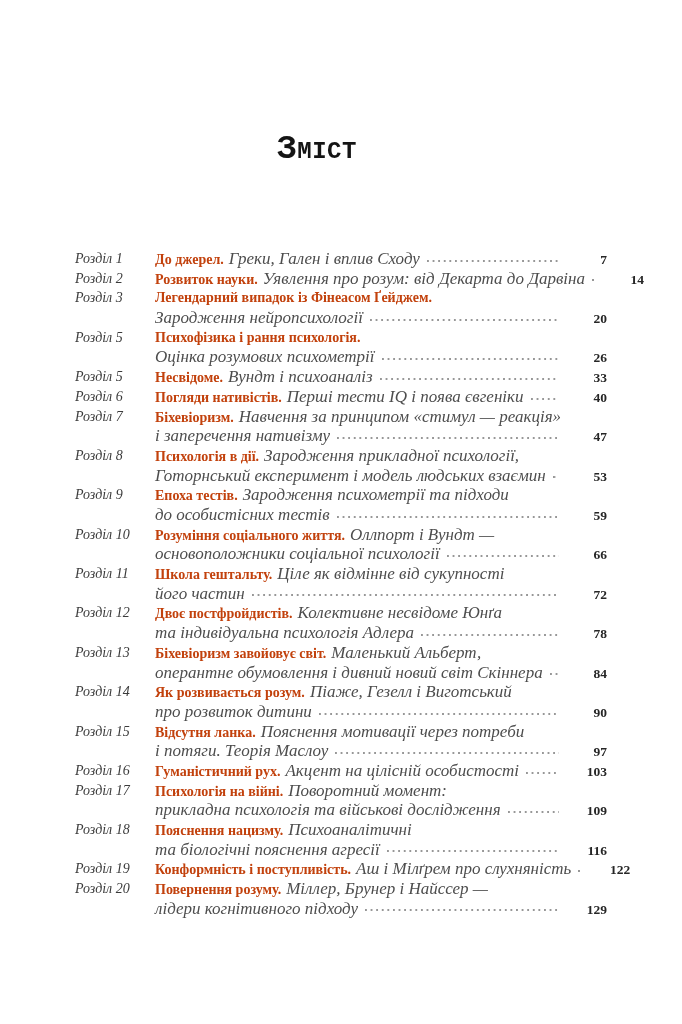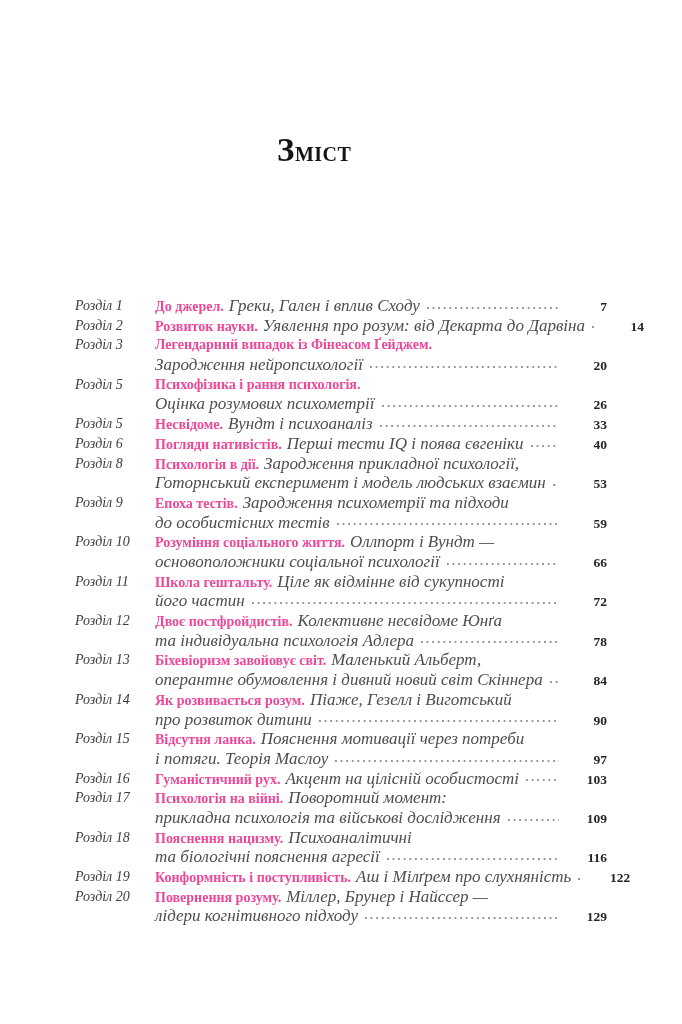--- a/index.html
+++ b/index.html
@@ -6,35 +6,34 @@
   body {
     width: 682px; height: 1024px;
     position: relative;
     overflow: hidden;
     font-family: "Liberation Serif", serif;
     color: #222;
   }
   .page-title {
     position: absolute;
     top: 131px; left: 277px;
-    font-family: Liberation Serif, serif;
+    font-family: Liberation Mono, monospace;
     font-weight: 700;
-    font-size: 20px;
+    font-size: 24px;
     line-height: 38px;
     letter-spacing: 0.5px;
     text-transform: uppercase;
     color: #141414;
     white-space: nowrap;
   }
   .page-title::first-letter { font-size: 33px; }
   .toc {
     position: absolute;
     left: 75px; top: 249px;
     width: 532px;
-    margin-top: 47px;
   }
   .entry { display: flex; }
   .label {
     flex: 0 0 80px;
     font-style: italic;
     font-size: 14px;
     line-height: 19.7px;
     color: #3b3b3b;
   }
   .content { flex: 1 1 auto; min-width: 0; }
@@ -42,21 +41,21 @@
     display: flex;
     align-items: baseline;
     height: 19.7px;
     line-height: 19.7px;
     white-space: pre;
   }
   .t {
     flex: 0 0 auto;
     font-weight: 700;
     font-size: 14px;
-    color: #ec4899;
+    color: #c2410c;
   }
   .s {
     flex: 0 0 auto;
     font-style: italic;
     font-size: 17px;
     color: #4d4d4d;
   }
   .t + .s { margin-left: 5px; }
   .leader {
     flex: 1 1 20px;
@@ -115,20 +114,27 @@
         <div class="line"><span class="t">Несвідоме.</span><span class="s">Вундт і психоаналіз</span><span class="leader"></span><span class="page">33</span></div>
       </div>
     </div>
     <div class="entry">
       <div class="label">Розділ 6</div>
       <div class="content">
         <div class="line"><span class="t">Погляди нативістів.</span><span class="s">Перші тести IQ і поява євгеніки</span><span class="leader"></span><span class="page">40</span></div>
       </div>
     </div>
     <div class="entry">
+      <div class="label">Розділ 7</div>
+      <div class="content">
+        <div class="line"><span class="t">Біхевіоризм.</span><span class="s">Навчення за принципом «стимул — реакція»</span></div>
+        <div class="line"><span class="s">і заперечення нативізму</span><span class="leader"></span><span class="page">47</span></div>
+      </div>
+    </div>
+    <div class="entry">
       <div class="label">Розділ 8</div>
       <div class="content">
         <div class="line"><span class="t">Психологія в дії.</span><span class="s">Зародження прикладної психології,</span></div>
         <div class="line"><span class="s">Готорнський експеримент і модель людських взаємин</span><span class="leader"></span><span class="page">53</span></div>
       </div>
     </div>
     <div class="entry">
       <div class="label">Розділ 9</div>
       <div class="content">
         <div class="line"><span class="t">Епоха тестів.</span><span class="s">Зародження психометрії та підходи</span></div>

